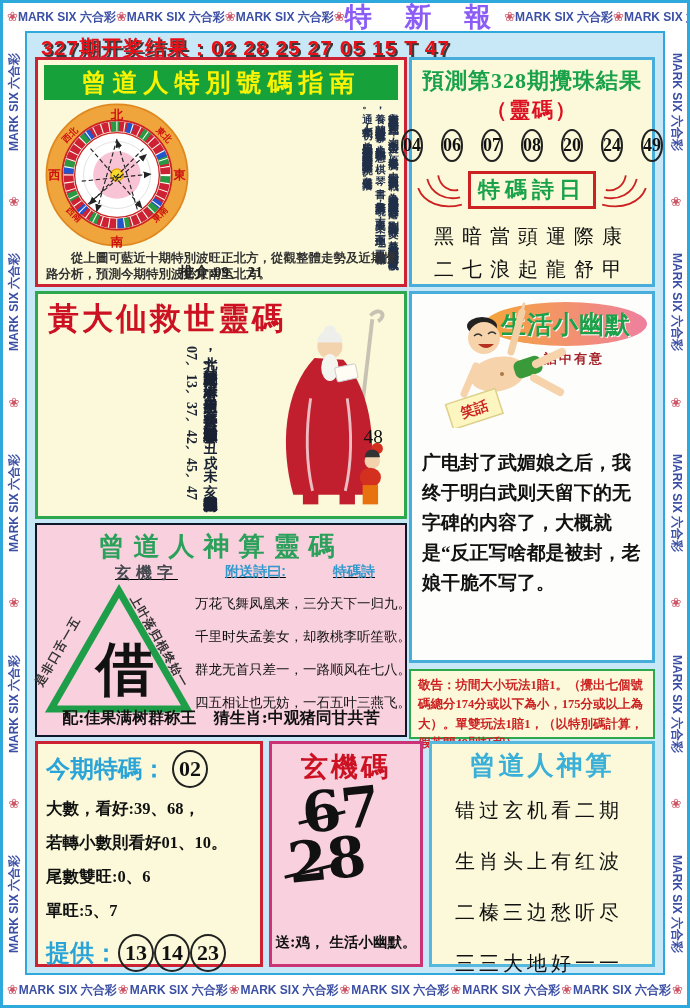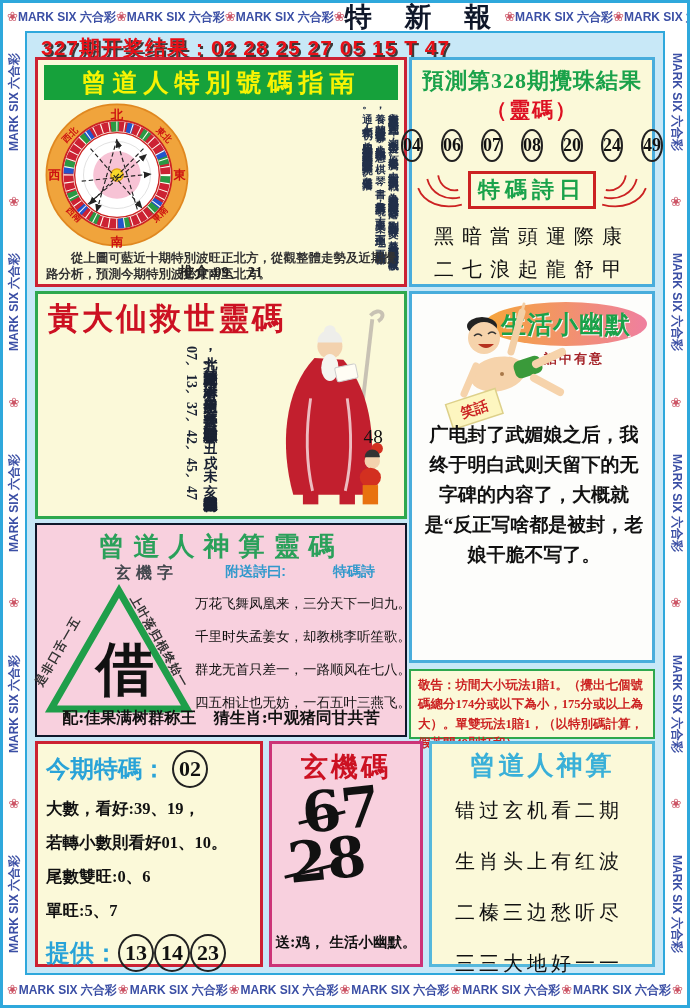--- a/index.html
+++ b/index.html
@@ -9,21 +9,21 @@
   
   .band { position:absolute; background:#fff; display:flex; align-items:center; }
   .band-top { top:0; left:0; right:0; height:28px; justify-content:space-between; padding:0 4px; }
   .band-bottom { bottom:0; left:0; right:0; height:30px; justify-content:space-between; padding:0 4px; }
   .band-left { top:28px; bottom:30px; left:0; width:22px; flex-direction:column; justify-content:space-around; }
   .band-right { top:28px; bottom:30px; right:0; width:22px; flex-direction:column; justify-content:space-around; }
   .brand { font:bold 12px "Liberation Sans",sans-serif; color:#3b4fa5; white-space:nowrap; }
   .flower { font-size:13px; color:#cc5566; }
   .vrot { writing-mode:vertical-rl; text-orientation:sideways; }
   .band-left .vrot { transform:rotate(180deg); }
-  .page-title { font:bold 27px "Liberation Serif",serif; color:#0f172a; letter-spacing:13px; white-space:nowrap; }
+  .page-title { font:bold 27px "Liberation Serif",serif; color:#8b5cf6; letter-spacing:13px; white-space:nowrap; }
   
   .interior { position:absolute; left:22px; top:28px; right:22px; bottom:30px;
               background:#c8e8f7; border:2px solid #2fa8dc; }
   .result-line { position:absolute; left:14px; top:1px; font:bold 21px "Liberation Sans",sans-serif;
                  color:#e81018; text-shadow:2px 2px 0 #3a3a3a; letter-spacing:1px; white-space:nowrap; }
   .box { position:absolute; }
   
   .boxA { left:8px; top:24px; width:372px; height:230px; background:#fbf9d9; border:3px solid #cc2233; }
   .boxA-title { position:absolute; left:6px; right:6px; top:5px; height:35px; background:#16a13b;
                 display:flex; align-items:center; justify-content:center;
@@ -58,28 +58,28 @@
                font:bold 14px/19px "Liberation Serif",serif; color:#1a2233; }
   .deity { position:absolute; right:2px; top:8px; }
   
   .boxH { left:382px; top:258px; width:246px; height:372px; background:#fdfdfb; border:3px solid #49addc; }
   .h-ellipse { position:absolute; right:5px; top:8px; width:162px; height:44px; border-radius:50%;
                background:linear-gradient(90deg,#f5a53a,#ef7f9f); display:flex; align-items:center;
                justify-content:center; font:bold 25px "Liberation Sans",sans-serif; color:#1aa24a;
                letter-spacing:1px; text-shadow:1px 1px 0 #fff; }
   .h-sub { position:absolute; right:48px; top:56px; font:bold 13px "Liberation Serif",serif; color:#a5242a; letter-spacing:2px; }
   .cartoon { position:absolute; left:4px; top:6px; }
-  .joke { position:absolute; left:10px; right:6px; top:126px; font:bold 19px/30px "Liberation Serif",serif; color:#111;text-align:center; }
+  .joke { position:absolute; left:10px; right:6px; top:154px; font:bold 19px/30px "Liberation Serif",serif; color:#111; }
   
   .boxI { left:382px; top:636px; width:246px; height:70px; background:#fbf9d9; border:2px solid #2ea84e;
           padding:5px 7px; font:bold 12.5px/1.55 "Liberation Serif",serif; color:#cc2222; }
   
   .boxC { left:8px; top:490px; width:372px; height:214px; background:#f8d0de; border:2px solid #0f172a; }
   .c-title { text-align:center; margin-top:4px; font:bold 26px "Liberation Serif",serif; color:#2aa05a; letter-spacing:9px; }
-  .c-row { position:absolute; left:0; right:0; top:38px; display:flex; justify-content:space-between; padding:0 30px 0 78px; }
+  .c-row { position:absolute; left:0; right:0; top:38px; display:flex; justify-content:space-between; padding:0 30px 0 78px;text-decoration:underline; }
   .c-xuanji { font:bold 16px "Liberation Serif",serif; color:#44484f; letter-spacing:5px; }
   .c-blue { font:bold 14px "Liberation Sans",sans-serif; color:#3399cc; }
   .triangle-wrap { position:absolute; left:4px; top:52px; width:152px; height:146px; }
   .tri-text { position:absolute; font:bold 12px "Liberation Serif",serif; color:#333; white-space:nowrap; letter-spacing:1px; }
   .tri-left { left:-22px; top:66px; transform:rotate(-60deg); }
   .tri-right { left:66px; top:56px; transform:rotate(60deg); }
   .c-verses { position:absolute; left:158px; right:4px; top:62px; font:13.5px/33px "DejaVu Serif",serif; color:#111; white-space:nowrap; }
   .c-footer { position:absolute; left:0; right:0; bottom:6px; text-align:center;
               font:bold 16px "DejaVu Serif",serif; color:#111; }
   .c-footer span { margin:0 6px; }
@@ -326,21 +326,21 @@
         <span>猜生肖:中观猪同甘共苦</span>
       </div>
     </div>
 
     <div class="box boxD">
       <div class="d-head">
         <span class="d-label">今期特碼：</span>
         <span class="circle-lg">02</span>
       </div>
       <div class="d-lines">
-        <div>大數，看好:39、19，</div>
+        <div>大數，看好:39、68，</div>
         <div>若轉小數則看好01、10。</div>
         <div>尾數雙旺:0、6</div>
         <div>單旺:5、7</div>
       </div>
       <div class="d-provide">
         <span class="d-label">提供：</span>
         <span class="circle-lg">13</span>
         <span class="circle-lg">14</span>
         <span class="circle-lg">23</span>
       </div>

